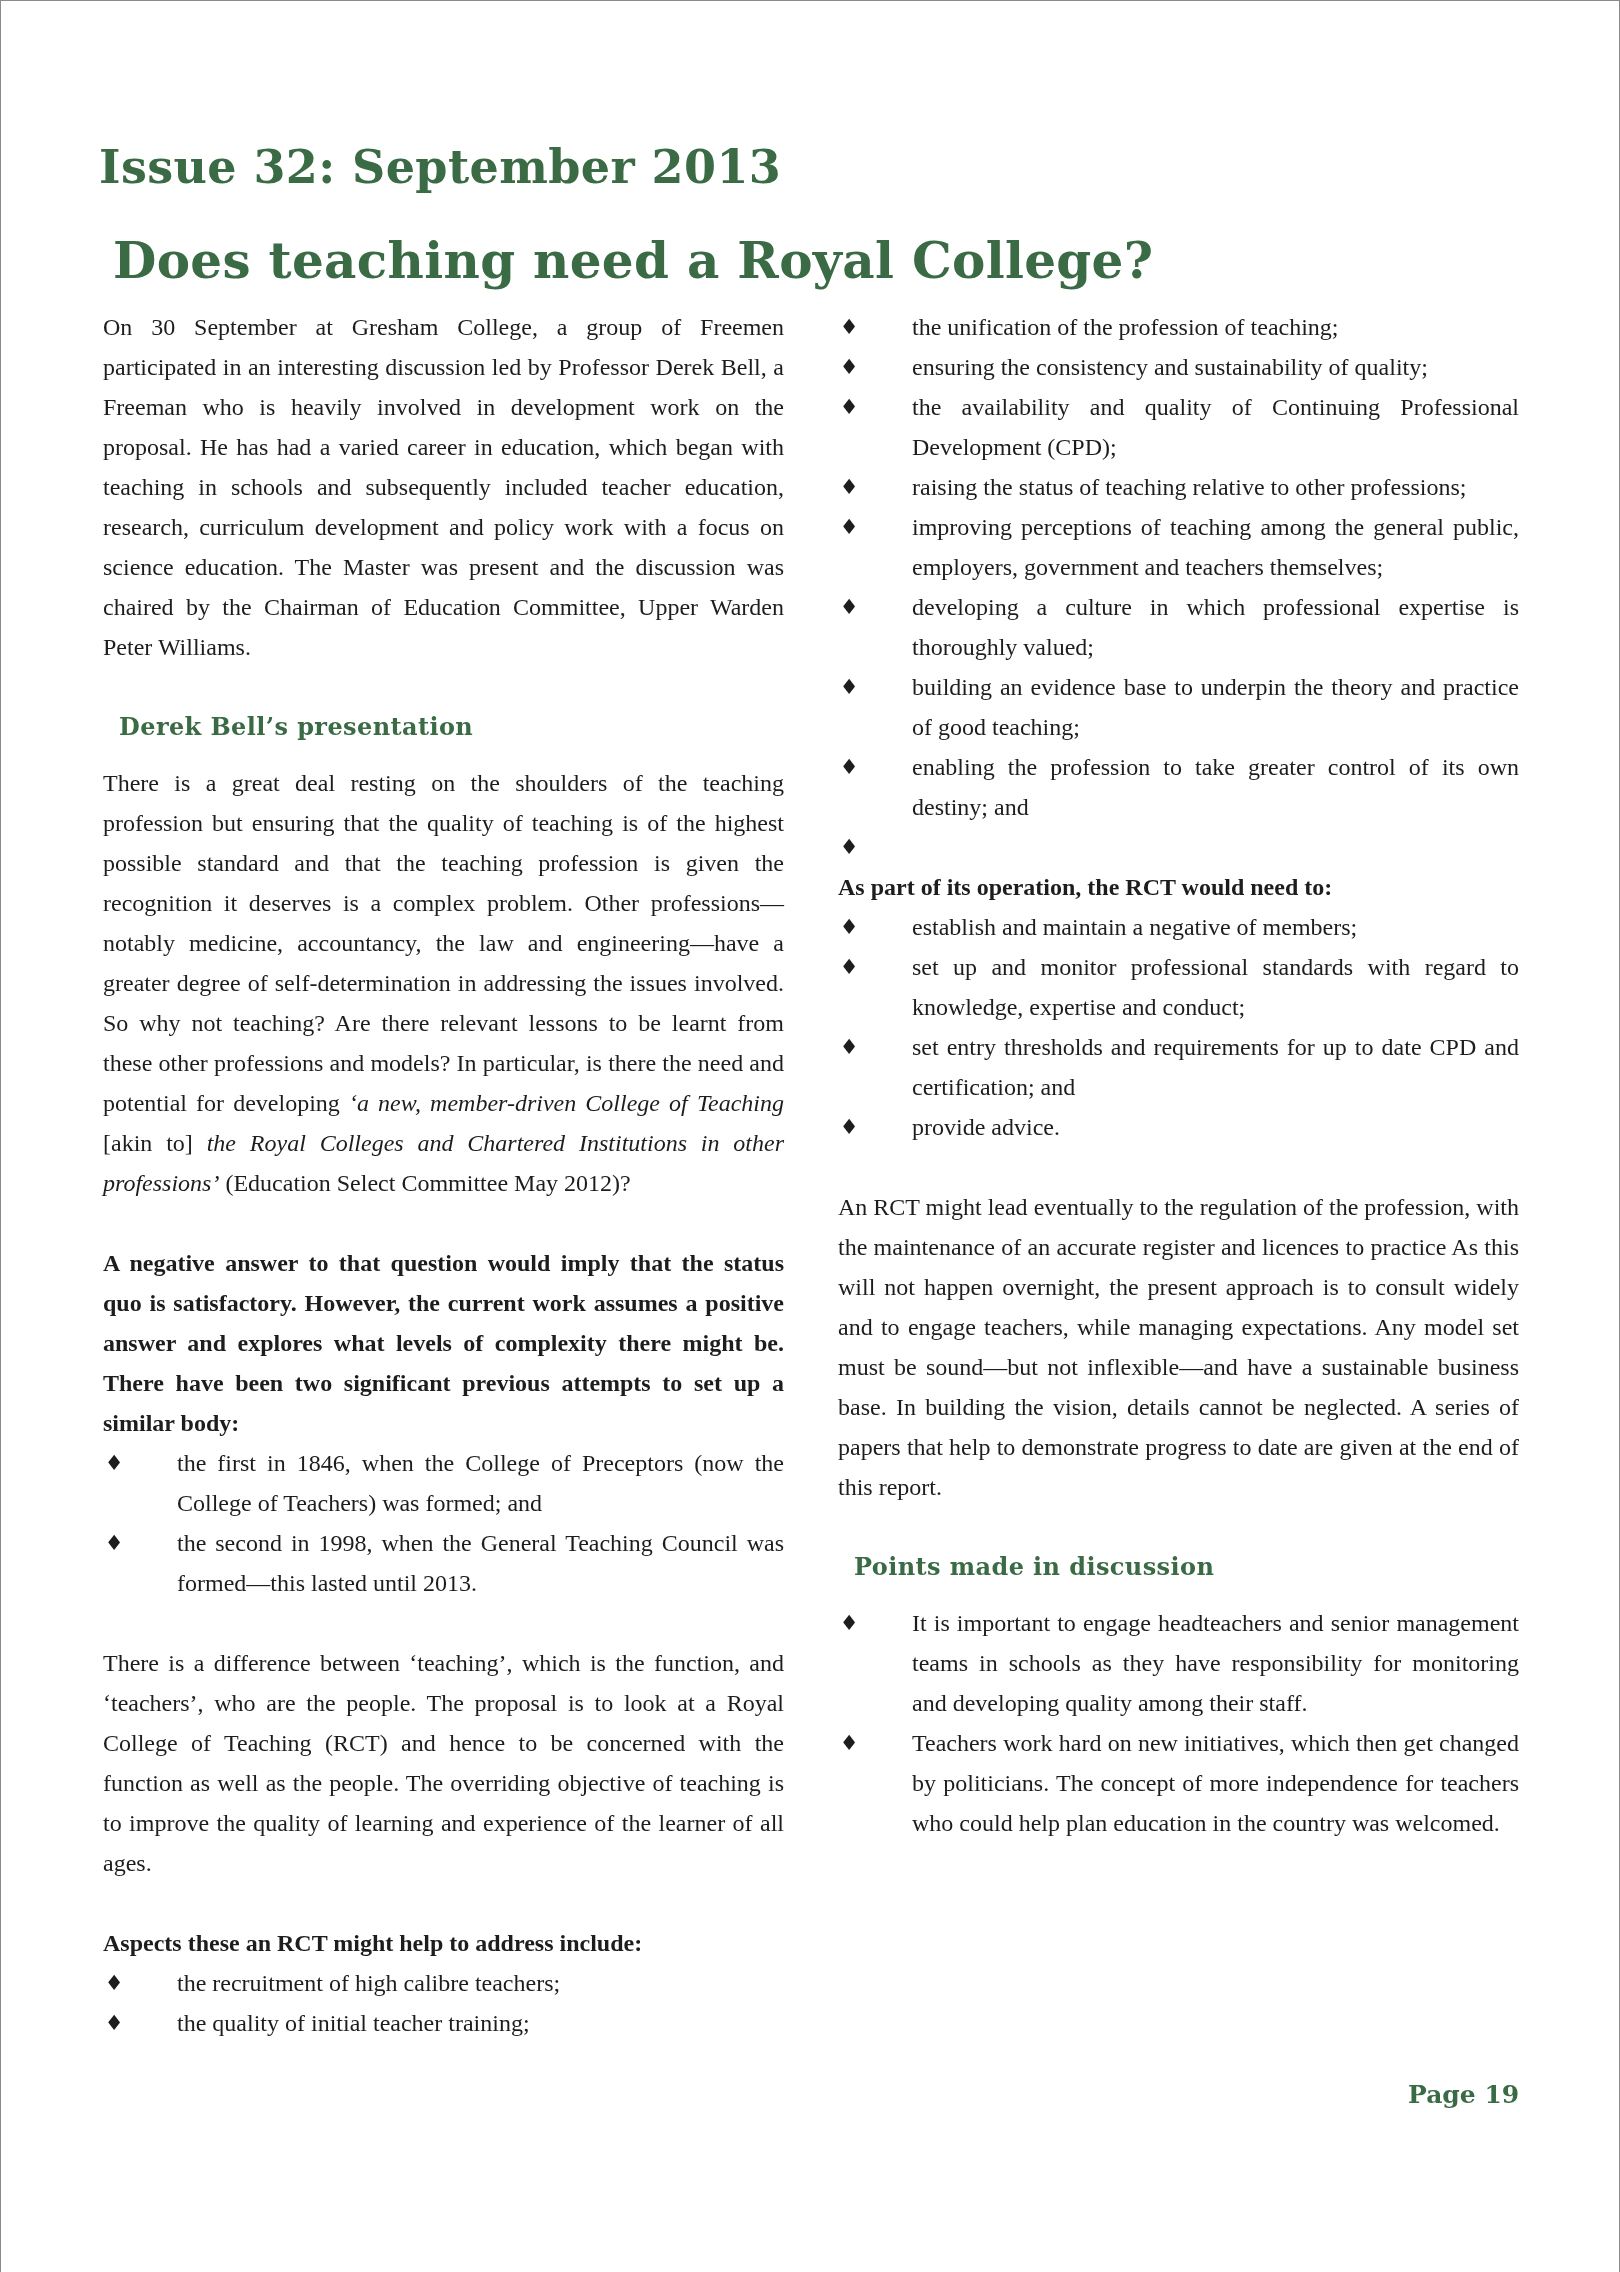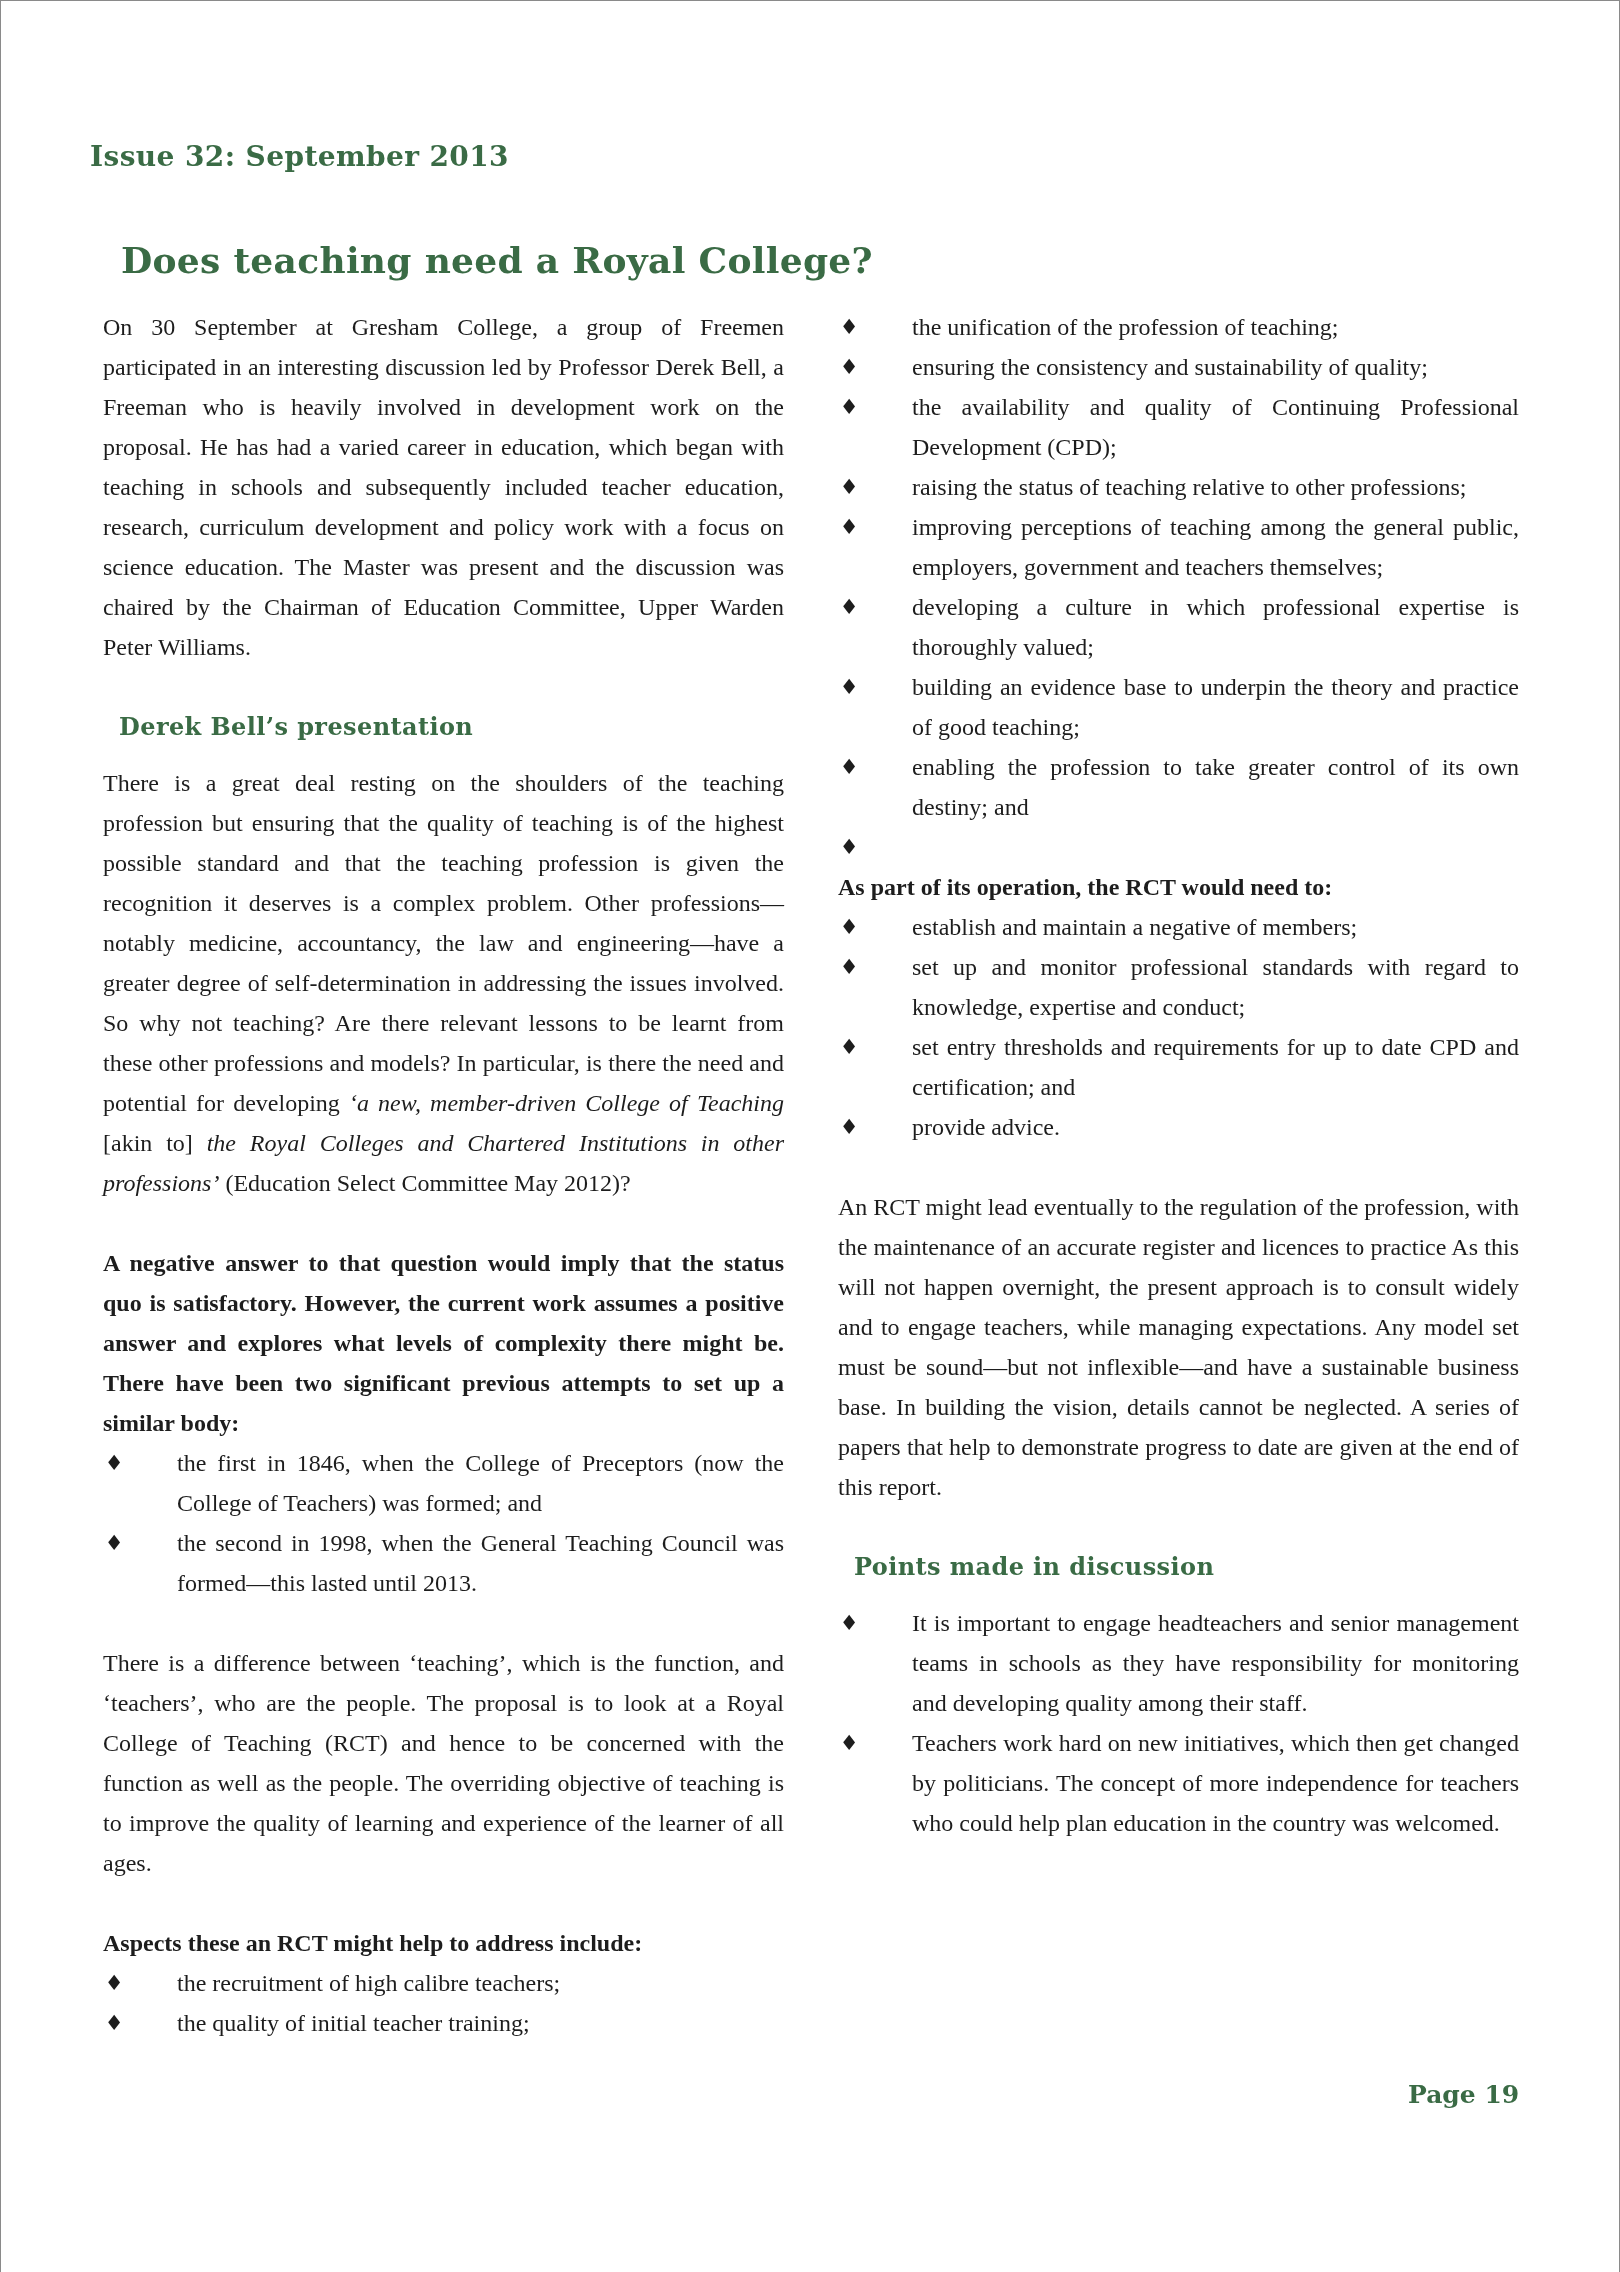--- a/index.html
+++ b/index.html
@@ -2,23 +2,23 @@
 <html style="font-size:14px"><head>
 <meta charset="utf-8">
 <style>
   html, body { margin: 0; padding: 0; background: #ffffff; }
   body { width: 1620px; height: 2273px; position: relative; overflow: hidden; }
   .page {
     position: absolute; left: 0; top: 0; width: 1618px; height: 2271px;
     border: 0.9px solid #8a8a8a; background: #fff;
   }
   .issue {
-    position: absolute; left: 89px; top: 139px;
+    position: absolute; left: 98px; top: 139px;
     font-family: "DejaVu Serif", serif; font-weight: bold;
-    font-size: 28px; color: #3a6b45; letter-spacing: 0.4px;
+    font-size: 46px; color: #3a6b45; letter-spacing: 0.4px;
   }
   .title {
     position: absolute; left: 104px; top: 222px;
     font-family: "DejaVu Serif", serif; font-weight: bold;
     font-size: 50px; color: #3a6b45; letter-spacing: 0.3px;
   }
   .col {
     position: absolute; top: 306px; width: 681px;
     font-family: "Liberation Serif", serif; font-size: 24px;
     line-height: 40px; color: #1d1d1d;
@@ -44,21 +44,21 @@
     font-family: "DejaVu Serif", serif; font-weight: bold;
     font-size: 25px; color: #3a6b45;
   }
 </style>
 </head>
 <body>
 
 <div class="page">
 
   <div class="issue">Issue 32: September 2013</div>
-  <h1 class="title" style="margin:16px;font-size:36px;text-align:right;">Does teaching need a Royal College?</h1>
+  <h1 class="title" style="margin:8px;font-size:50px;text-align:right;">Does teaching need a Royal College?</h1>
 
   <div class="col left">
     <p>On 30 September at Gresham College, a group of Freemen participated in an interesting discussion led by Professor Derek Bell, a Freeman who is heavily involved in development work on the proposal. He has had a varied career in education, which began with teaching in schools and subsequently included teacher education, research, curriculum development and policy work with a focus on science education. The Master was present and the discussion was chaired by the Chairman of Education Committee, Upper Warden Peter Williams.</p>
 
     <h3>Derek Bell’s presentation</h3>
     <p><span>There is a great deal resting on the shoulders of the teaching profession but ensuring that the quality of teaching is of the highest possible standard and that the teaching profession is given the recognition it deserves is a complex problem. Other professions—notably medicine, accountancy, the law and engineering—have a greater degree of self-determination in addressing the issues involved. So why not teaching? Are there relevant lessons to be learnt from these other professions and models? In particular, is there the need and potential for developing </span><em>‘a new, member-driven College of Teaching</em><span> [akin to] </span><em>the Royal Colleges and Chartered Institutions in other professions’</em><span> (Education Select Committee May 2012)?</span></p>
 
     <p class="tight">A negative answer to that question would imply that the status quo is satisfactory. However, the current work assumes a positive answer and explores what levels of complexity there might be. There have been two significant previous attempts to set up a similar body:</p>
     <ul class="diam">
       <li><span class="bullet">♦</span><span>the first in 1846, when the College of Preceptors (now the College of Teachers) was formed; and</span></li>

